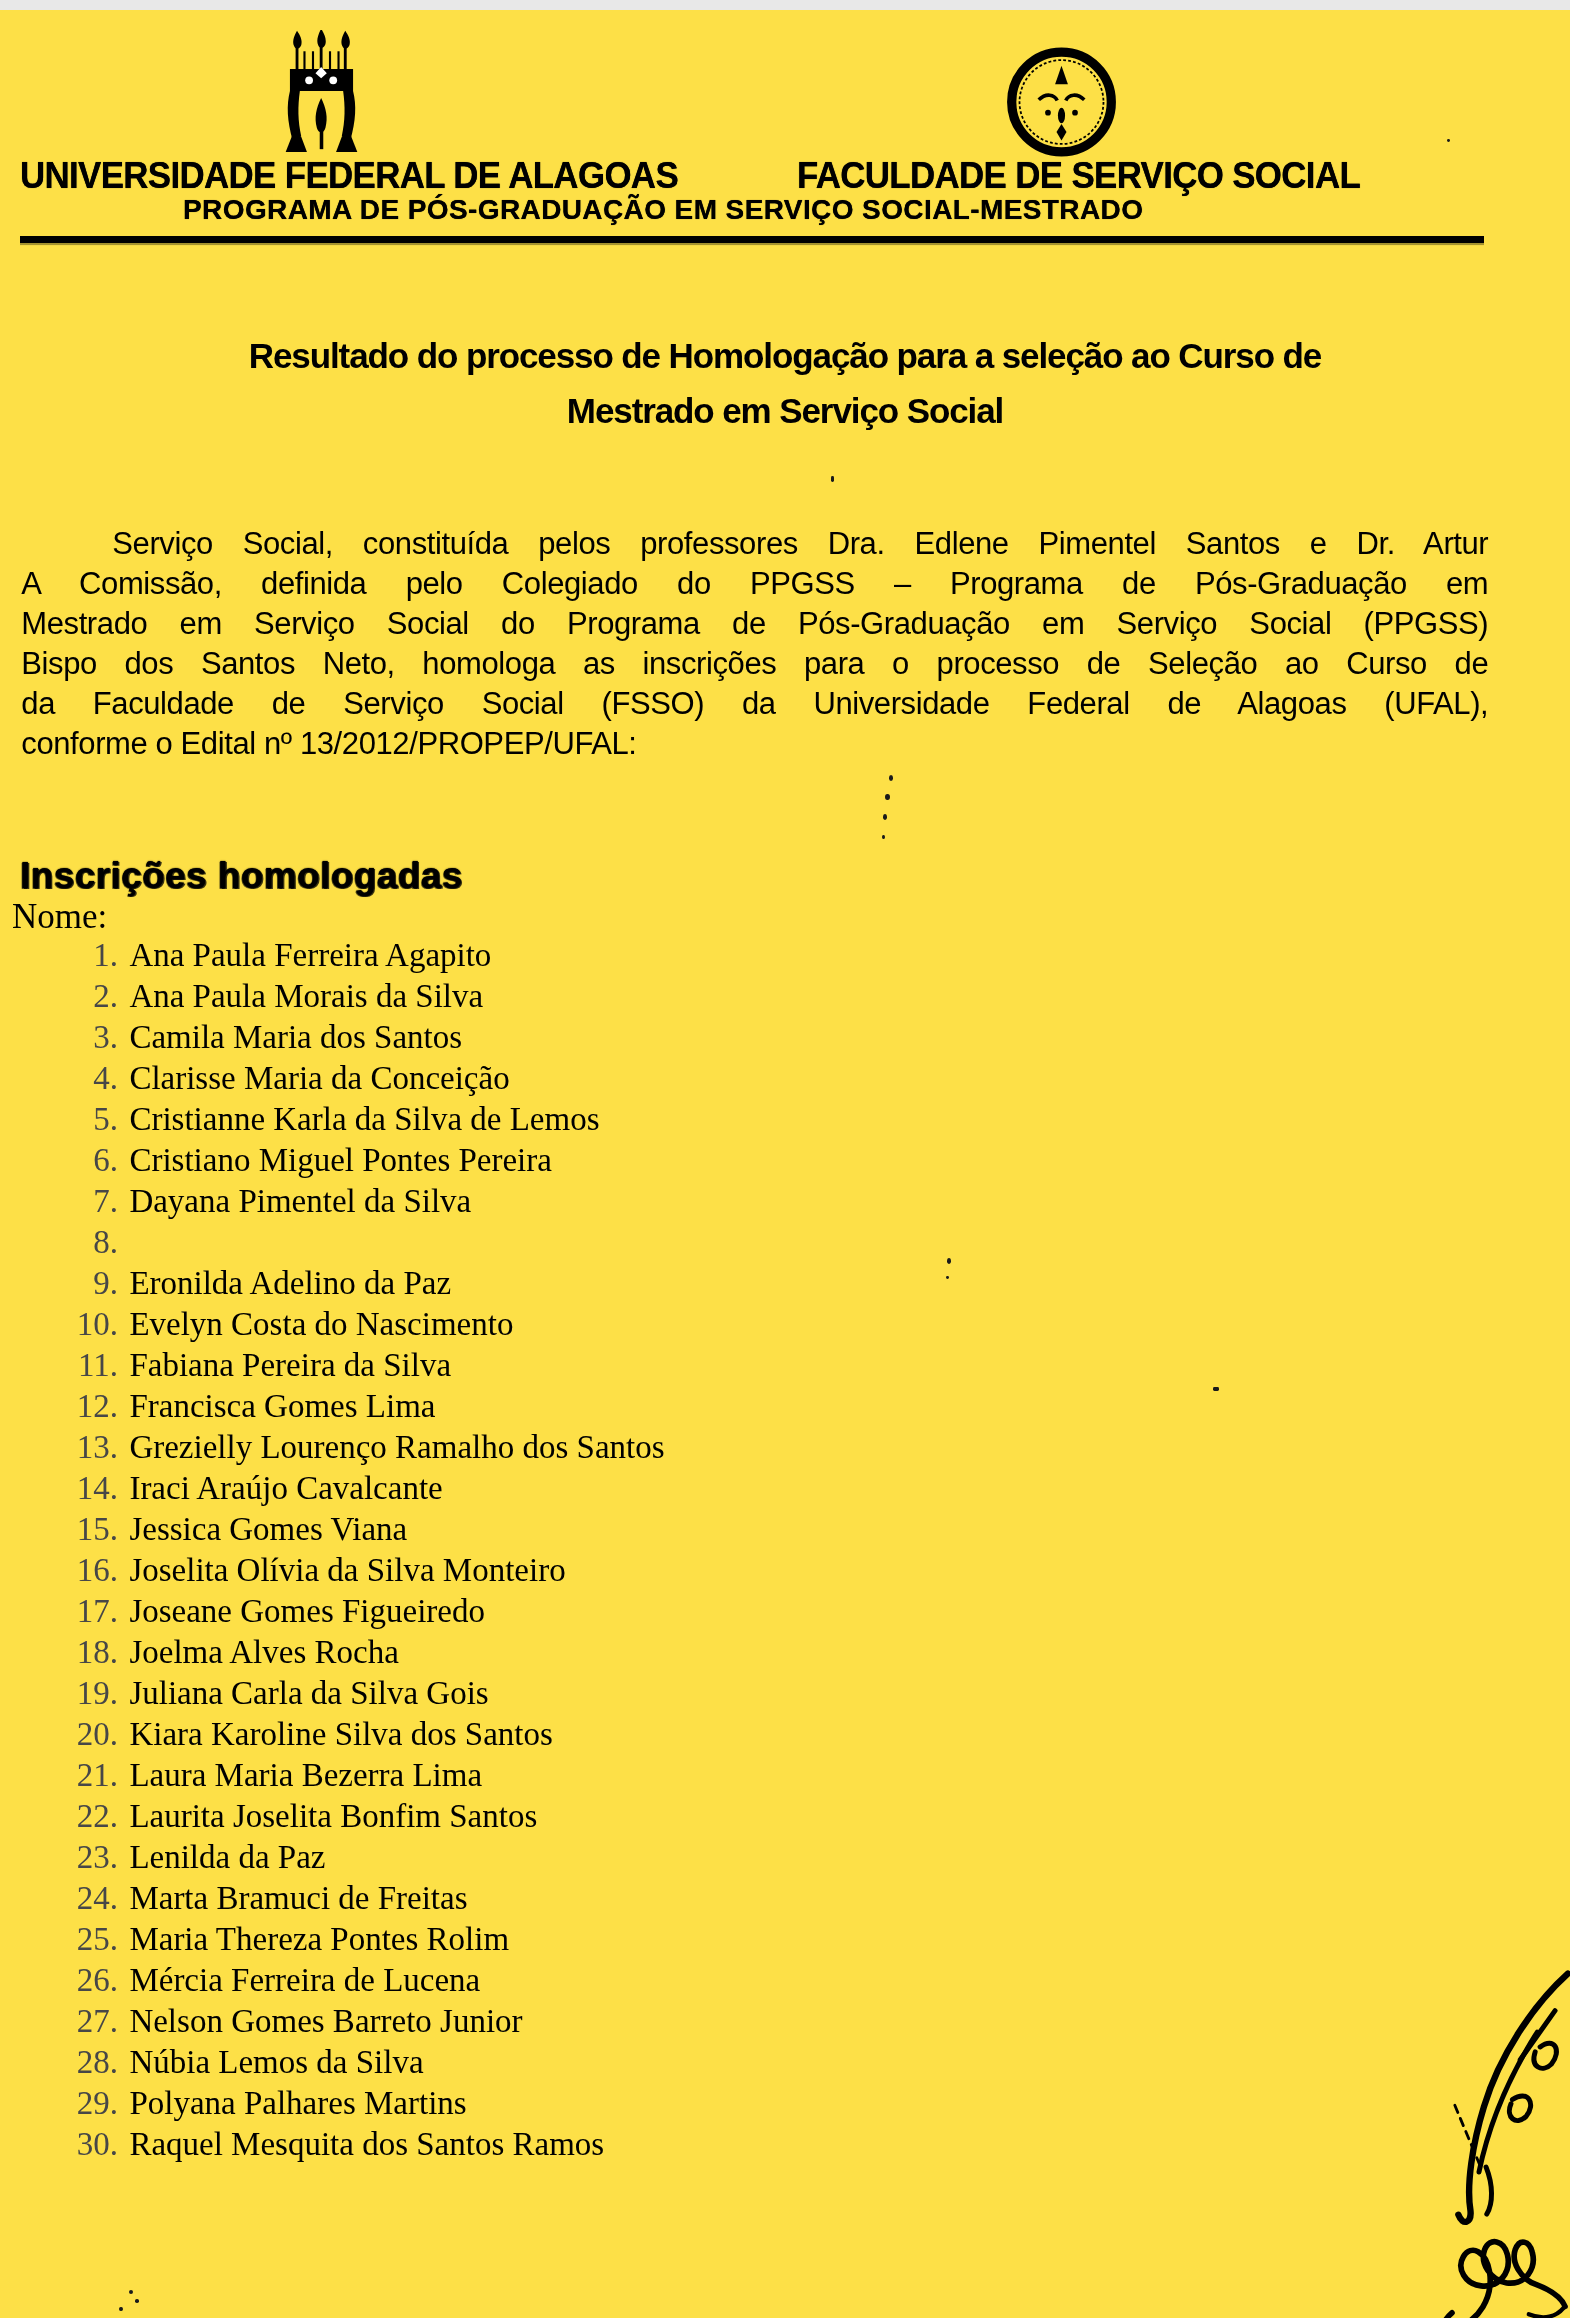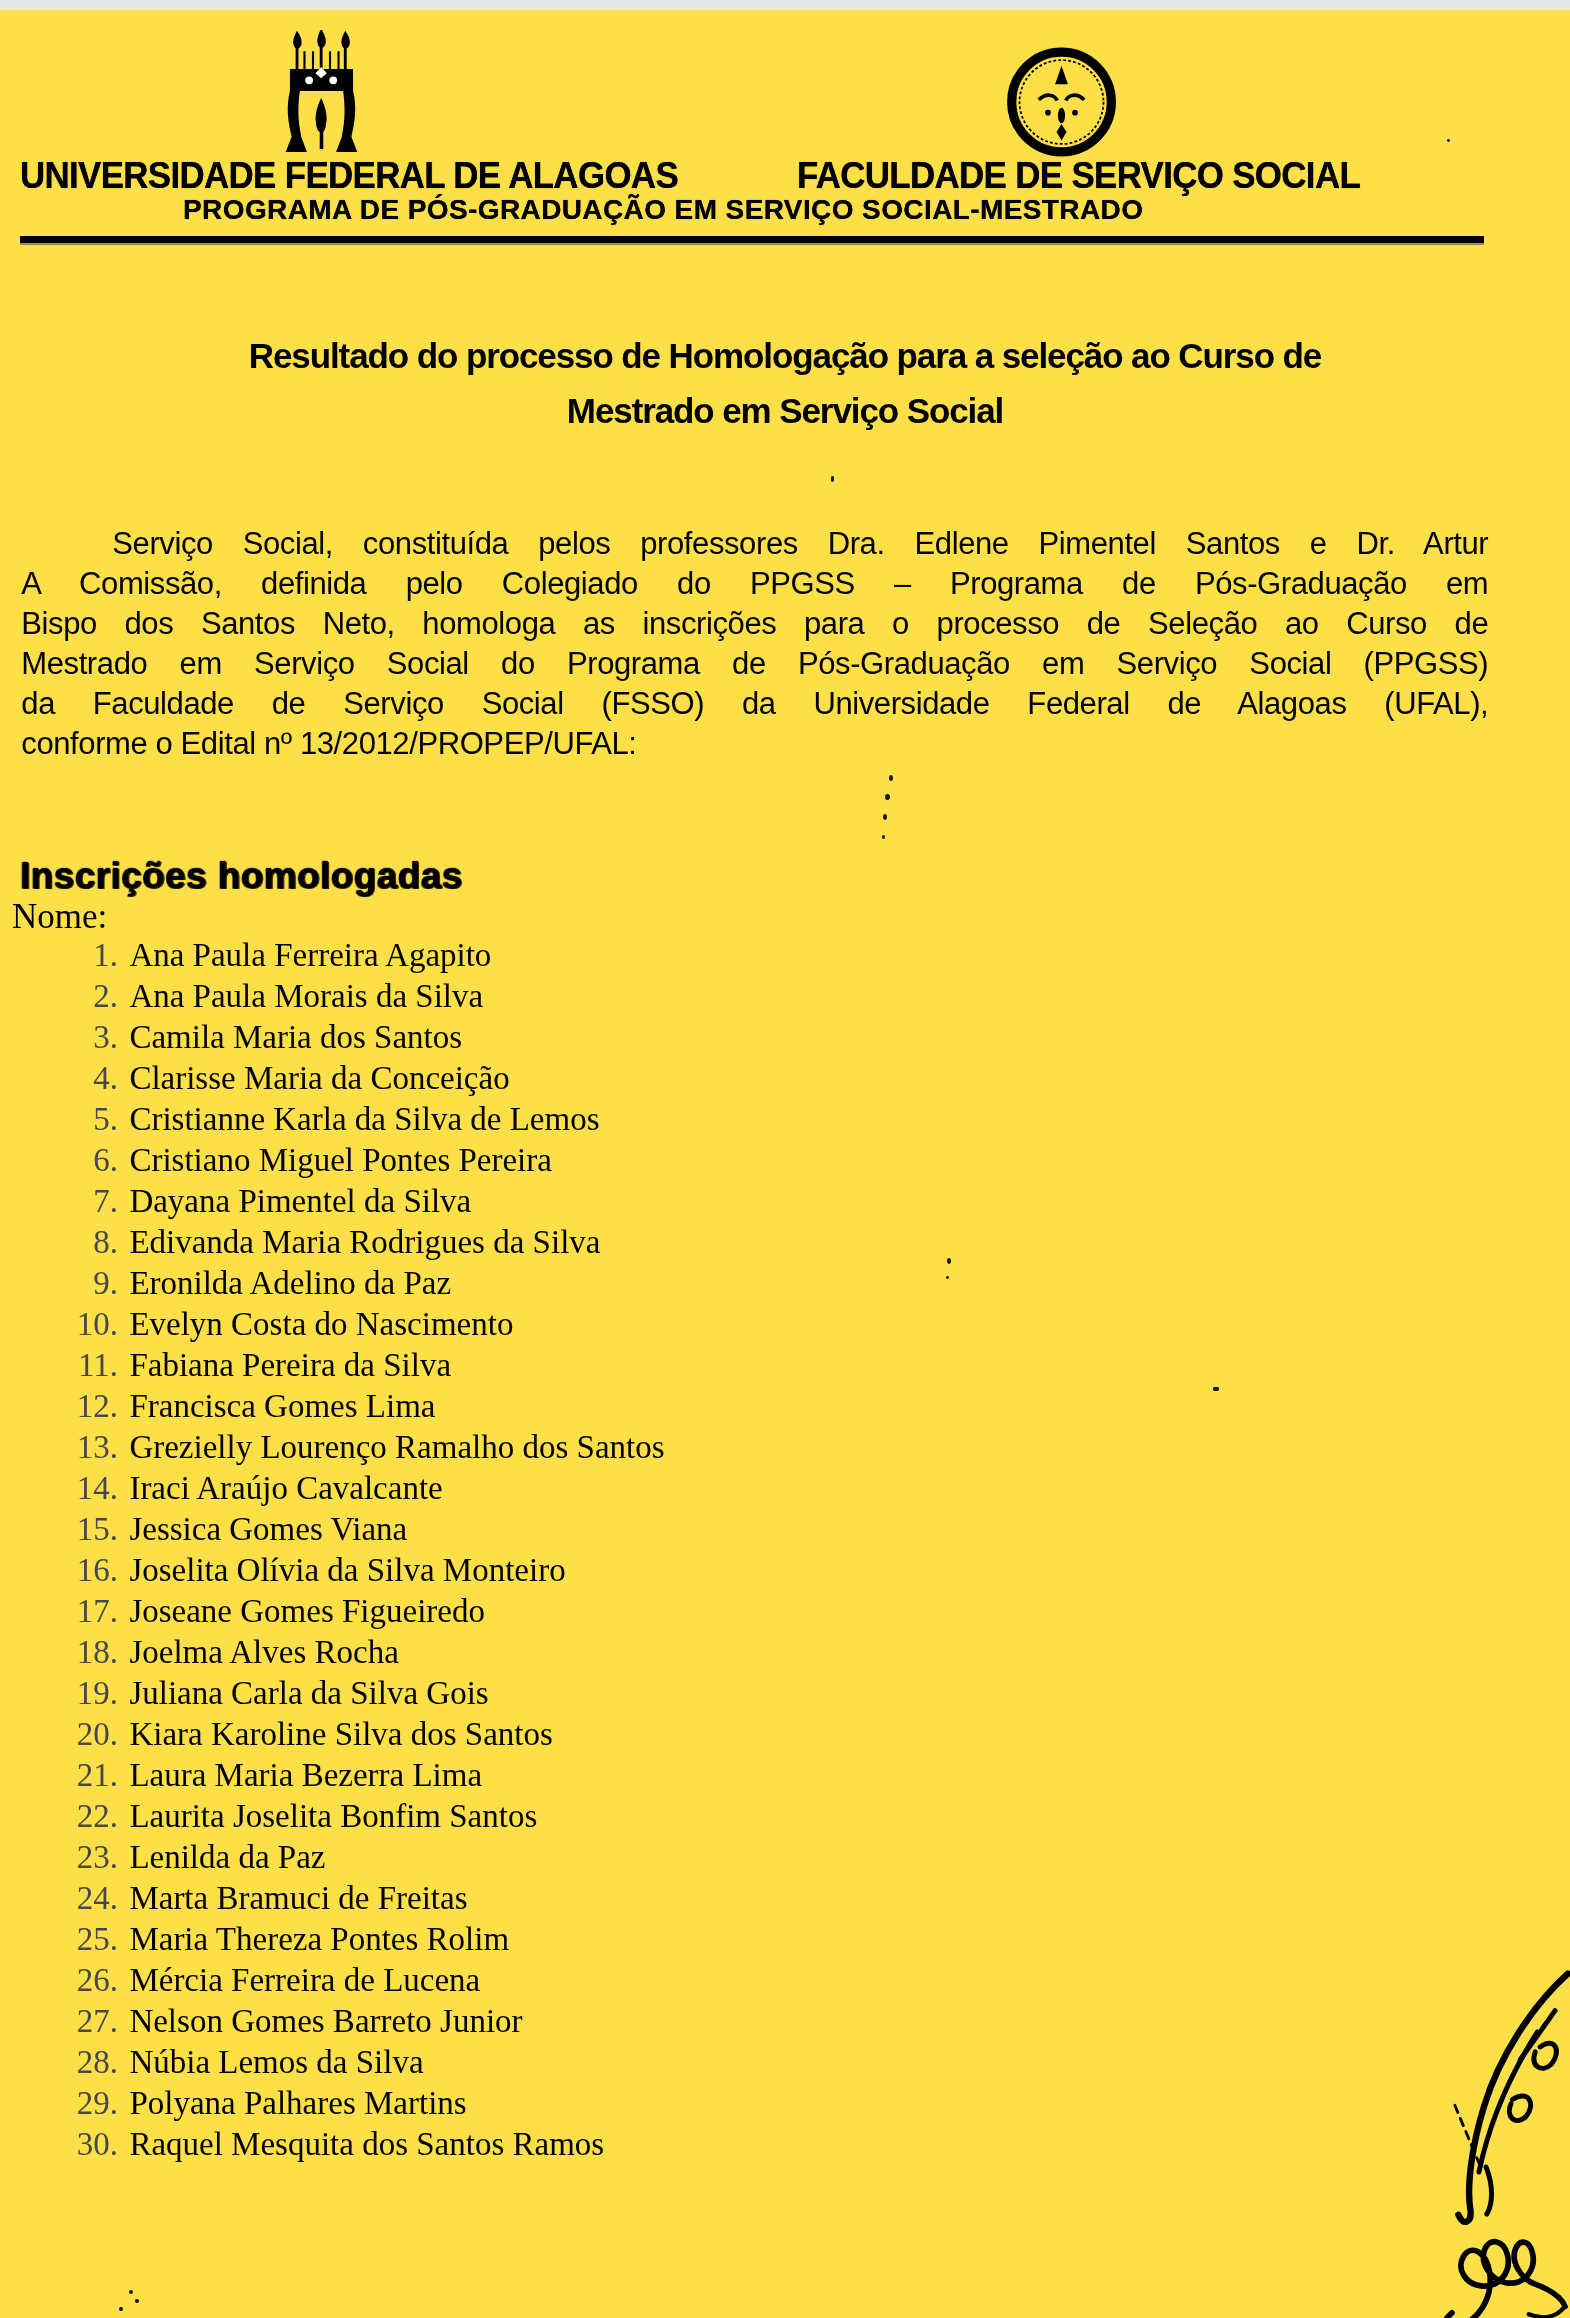--- a/index.html
+++ b/index.html
@@ -101,22 +101,22 @@
   <div class="rule"></div>
 
   <div class="doc-title">
     <div>Resultado do processo de Homologação para a seleção ao Curso de</div>
     <div>Mestrado em Serviço Social</div>
   </div>
 
   <div class="par">
       <div class="par-line">Serviço Social, constituída pelos professores Dra. Edlene Pimentel Santos e Dr. Artur</div>
       <div class="par-line">A Comissão, definida pelo Colegiado do PPGSS – Programa de Pós-Graduação em</div>
+      <div class="par-line">Mestrado em Serviço Social do Programa de Pós-Graduação em Serviço Social (PPGSS)</div>
       <div class="par-line">Bispo dos Santos Neto, homologa as inscrições para o processo de Seleção ao Curso de</div>
-      <div class="par-line">Mestrado em Serviço Social do Programa de Pós-Graduação em Serviço Social (PPGSS)</div>
       <div class="par-line">da Faculdade de Serviço Social (FSSO) da Universidade Federal de Alagoas (UFAL),</div>
       <div class="par-line">conforme o Edital nº 13/2012/PROPEP/UFAL:</div>
     </div>
 
   <div class="sec-heading">Inscrições homologadas</div>
   <div class="nome-label">Nome:</div>
   <div class="names">
       <div class="row">
         <span class="num">1.</span>
         <span class="nm">Ana Paula Ferreira Agapito</span>
@@ -140,21 +140,20 @@
       <div class="row">
         <span class="num">6.</span>
         <span class="nm">Cristiano Miguel Pontes Pereira</span>
       </div>
       <div class="row">
         <span class="num">7.</span>
         <span class="nm">Dayana Pimentel da Silva</span>
       </div>
       <div class="row">
         <span class="num">8.</span>
-        <span class="nm">Edivanda Maria Rodrigues da Silva</span>
       </div>
       <div class="row">
         <span class="num">9.</span>
         <span class="nm">Eronilda Adelino da Paz</span>
       </div>
       <div class="row">
         <span class="num">10.</span>
         <span class="nm">Evelyn Costa do Nascimento</span>
       </div>
       <div class="row">

